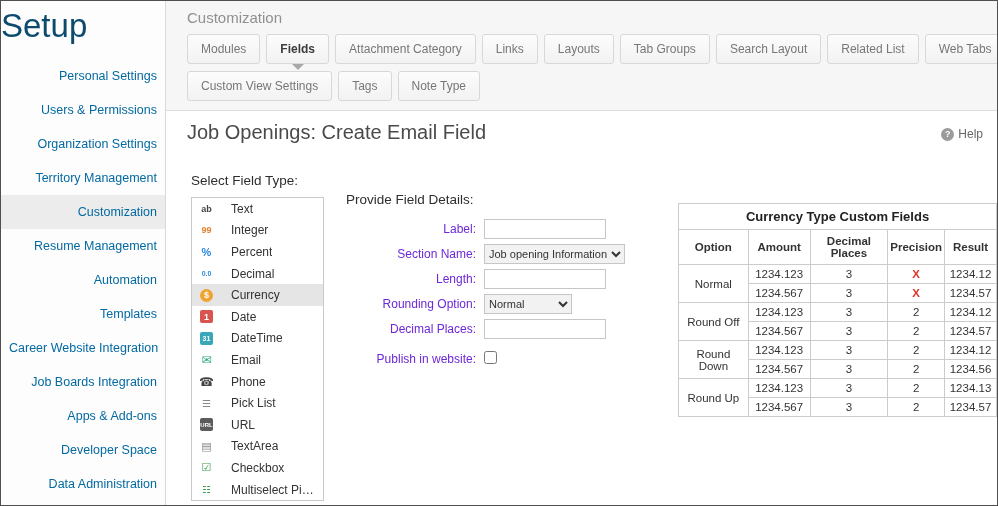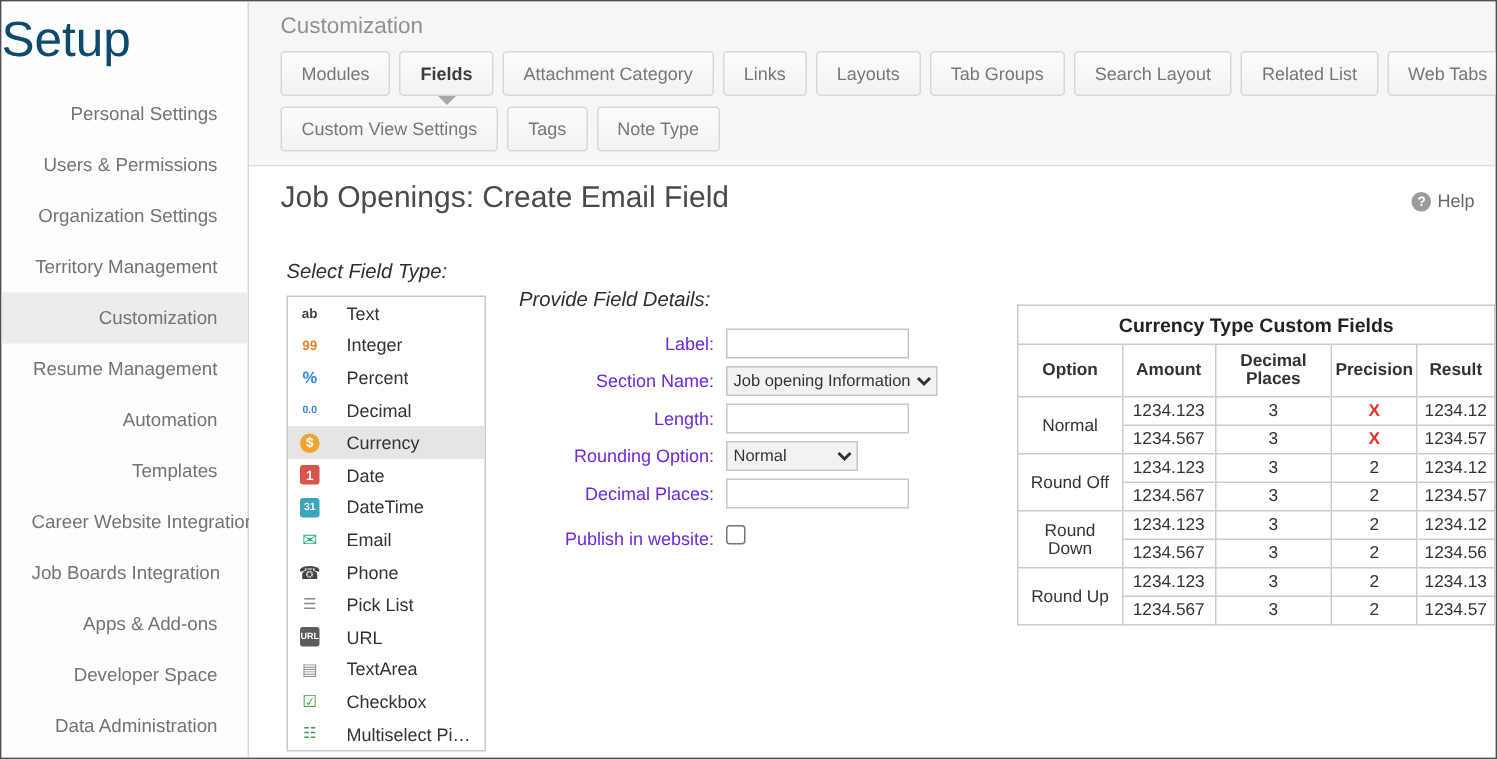--- a/index.html
+++ b/index.html
@@ -2,39 +2,39 @@
 <html><head>
 <meta charset="utf-8">
 <style>
   html,body{margin:0;padding:0;background:#fff;}
   body{font-family:"Liberation Sans","DejaVu Sans",sans-serif;}
   .screen{position:relative;width:996px;height:504px;border:1px solid #4f4f4f;background:#fff;display:flex;overflow:hidden;}
 
   
   .sidebar{width:164px;min-width:164px;background:#fdfdfd;border-right:1px solid #d9d9d9;}
   .setup-title{font-size:33px;color:#0c4a6e;text-align:left;padding:6px 24px 14px 0;}
-  .side-item{text-align:right;padding:0 20px;height:34px;line-height:34px;font-size:12.5px;color:#737373;cursor:pointer;white-space:nowrap;}
+  .side-item{text-align:right;padding:0 8px;height:34px;line-height:34px;font-size:12.5px;color:#0369a1;cursor:pointer;white-space:nowrap;}
   .side-item.active{background:#ececec;}
 
   
   .main{flex:1;display:flex;flex-direction:column;min-width:0;}
   .topbar{background:#f6f6f6;border-bottom:1px solid #ddd;padding:8px 0 2px 21px;}
   .topbar-title{font-size:15px;color:#909090;margin-bottom:8px;}
   .tabrow{display:flex;gap:6px;margin-bottom:7px;}
   .tab{position:relative;border:1px solid #d8d8d8;background:linear-gradient(#fcfcfc,#f2f2f2);border-radius:3px;padding:7px 13px;font-size:12px;color:#777;cursor:pointer;white-space:nowrap;}
   .tab.active{color:#3c3c3c;font-weight:bold;}
   .tab.active::after{content:"";position:absolute;top:calc(100% + 1px);left:50%;margin-left:-6px;border:6px solid transparent;border-top-color:#a8a8a8;}
 
   .content{position:relative;flex:1;background:#fff;}
   .page-head{display:flex;justify-content:space-between;align-items:flex-start;padding:10px 14px 0 21px;}
   .page-title{font-size:20px;font-weight:400;color:#4a4a4a;margin:0;}
   .help{display:flex;align-items:center;gap:4px;font-size:12px;color:#666;margin-top:6px;cursor:pointer;}
   .help-icon{display:inline-block;width:13px;height:13px;line-height:13px;border-radius:50%;background:#9b9b9b;color:#fff;font-size:9px;text-align:center;font-weight:bold;}
 
-  .section-heading{font-size:13.5px;color:#2e2e2e;font-style:italic;}
+  .section-heading{font-size:13.5px;color:#2e2e2e;}
 
   
   .select-type{position:absolute;left:25px;top:62px;}
   .ft-box{margin-top:9px;width:131px;border:1px solid #c9c9c9;background:#fff;}
   .ft-item{display:flex;align-items:center;height:21.6px;padding:0 8px;font-size:12px;color:#333;cursor:pointer;white-space:nowrap;}
   .ft-item.selected{background:#e5e5e5;}
   .ficon{display:inline-flex;align-items:center;justify-content:center;width:13px;height:13px;margin-right:18px;font-weight:bold;border-radius:2px;flex:0 0 13px;overflow:hidden;}
   .ft-label{overflow:hidden;text-overflow:ellipsis;}
 
   

